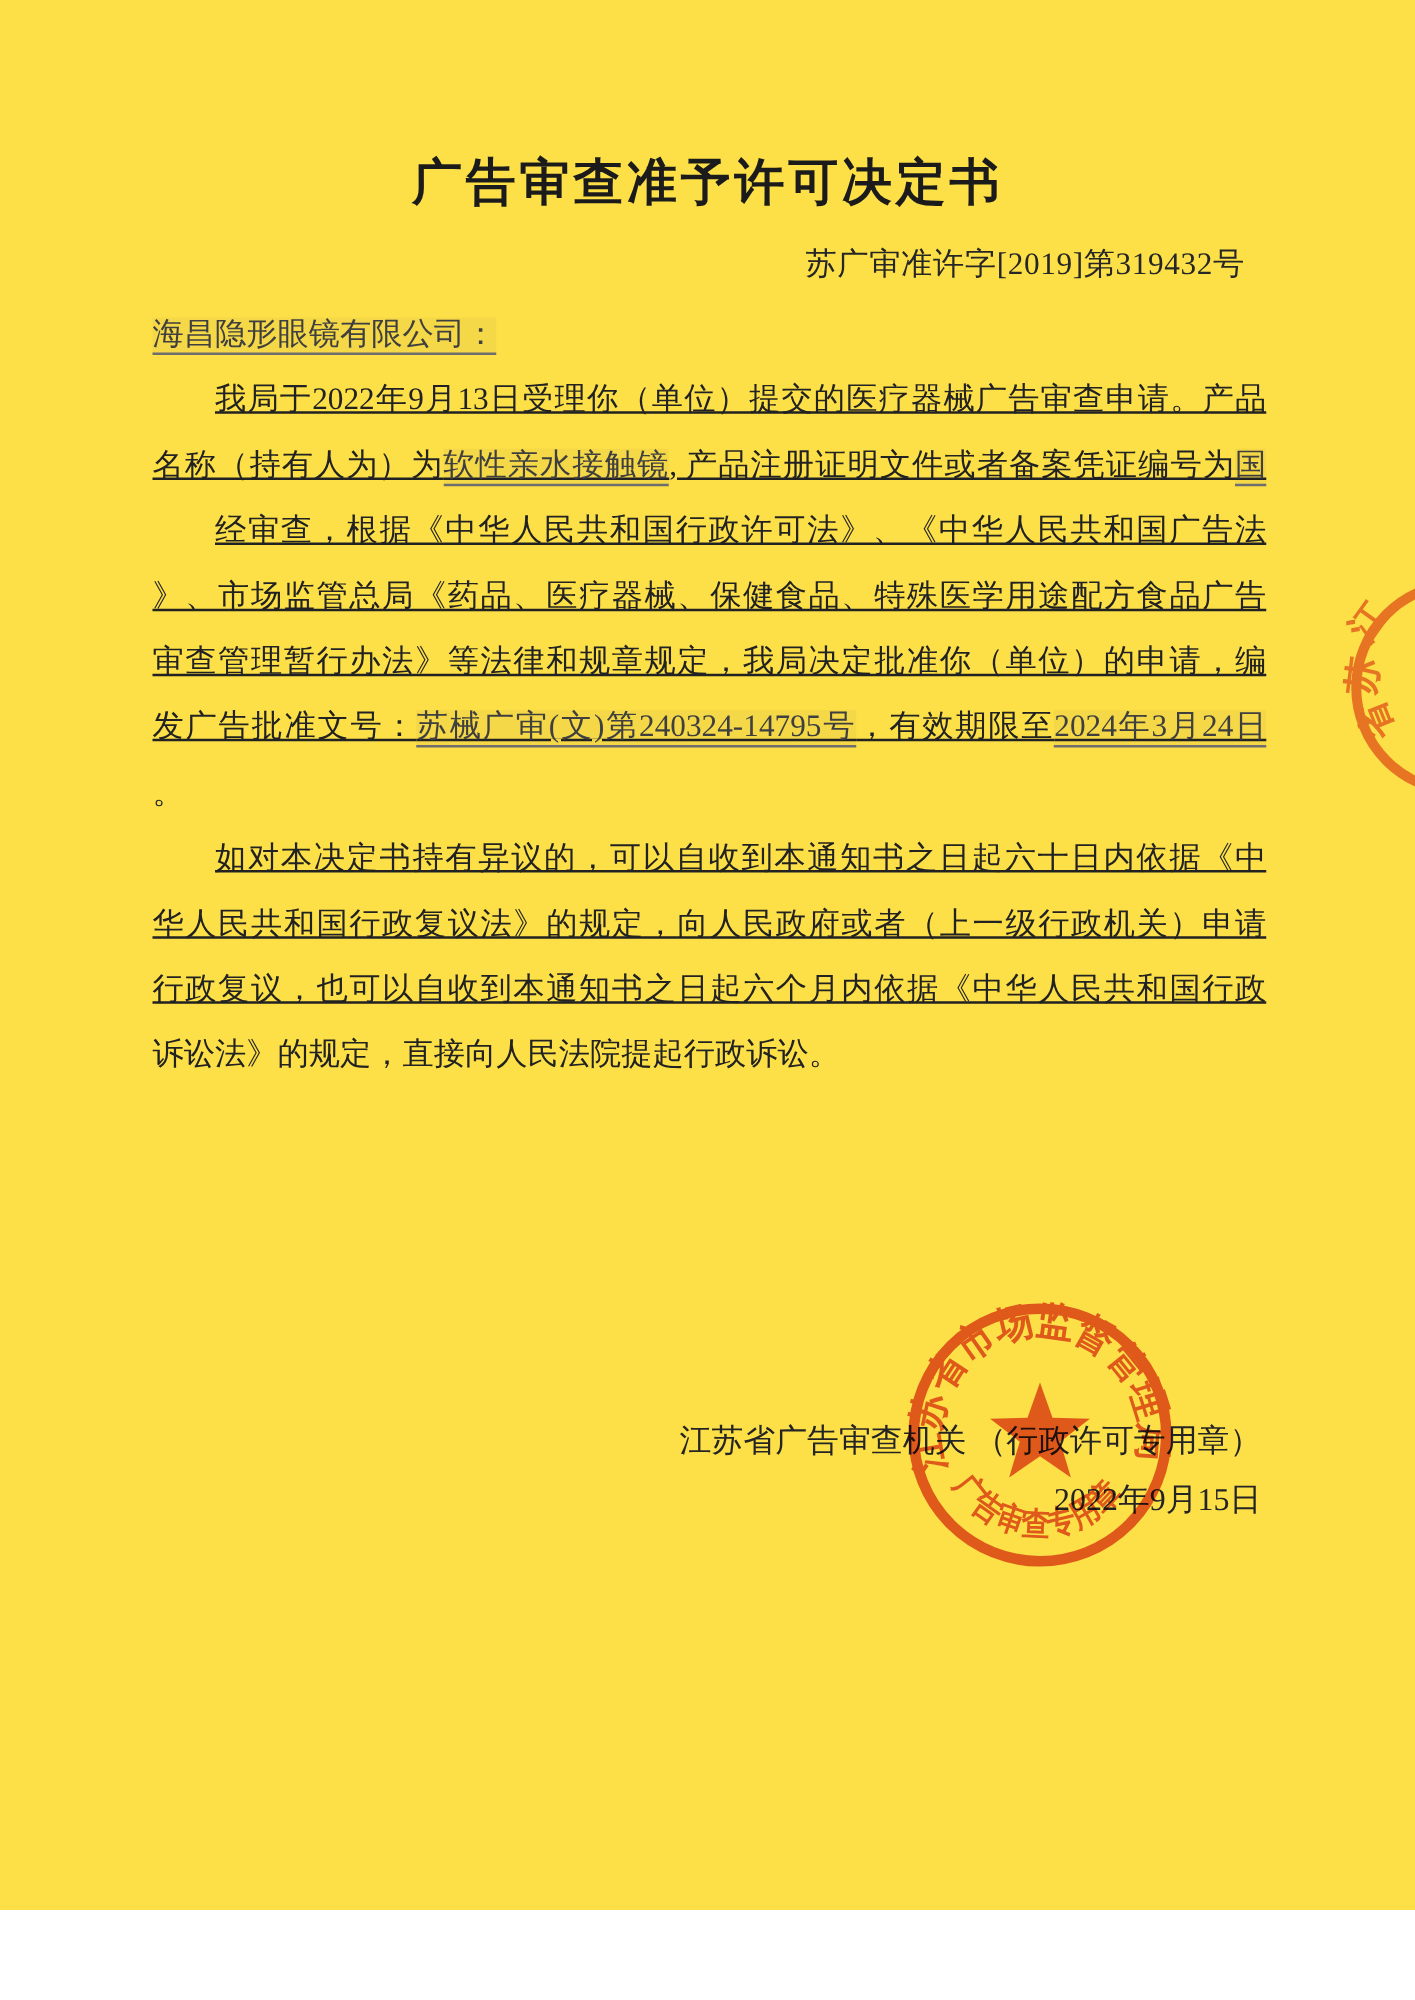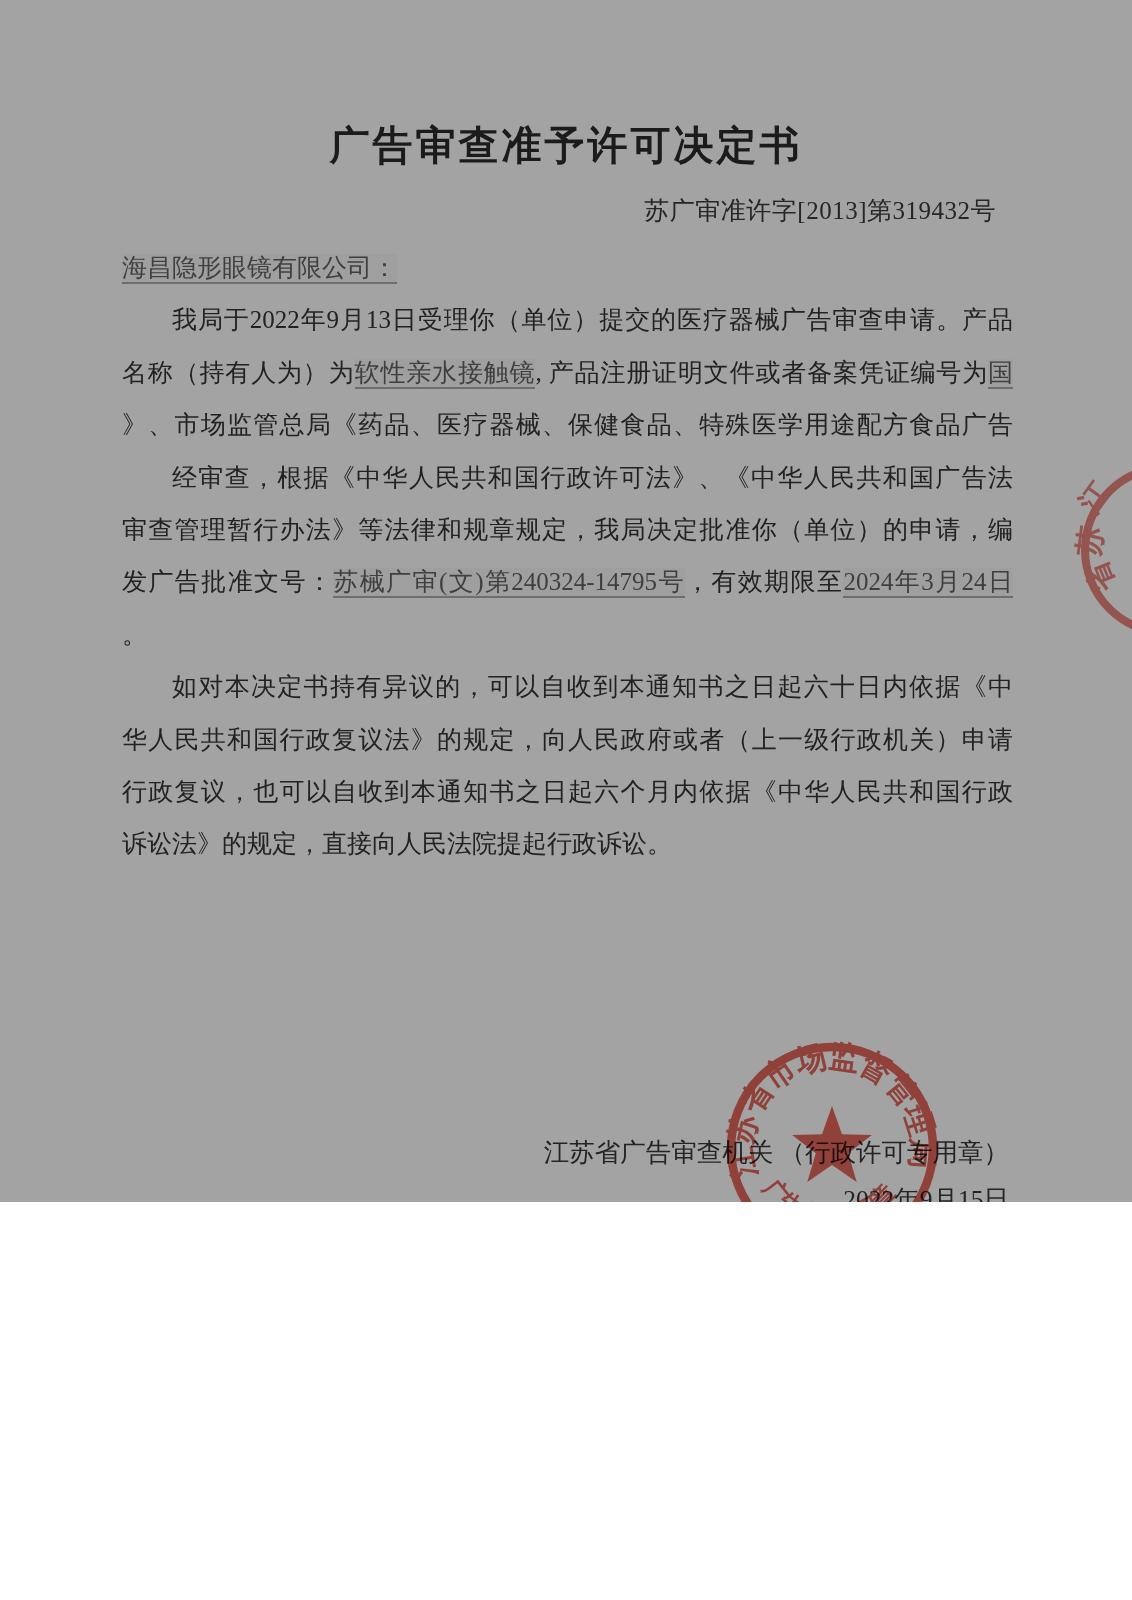--- a/index.html
+++ b/index.html
@@ -3,41 +3,41 @@
 <meta charset="utf-8">
 <style>
   html,body{margin:0;padding:0;}
   body{
     width:1132px;height:1600px;
     background:#ffffff;
     font-family:"Liberation Serif","DejaVu Serif",serif;
     overflow:hidden;
   }
   .page{
-    position:relative;width:1132px;height:1202px;
-    background:#a3a3a3;overflow:hidden;color:#232323;
+    position:relative;width:1132px;height:1528px;
+    background:#fde047;overflow:hidden;color:#232323;
   }
   .title{
     position:absolute;top:118px;left:0;width:1132px;
     margin:0;text-align:center;
     font-size:40px;font-weight:700;letter-spacing:3px;color:#1b1b1b;
   }
   .docnum{
     position:absolute;top:194px;right:136px;
     font-size:25px;color:#262626;letter-spacing:0.5px;
   }
   .body-text{
     position:absolute;left:122px;top:242px;width:891px;
     font-size:25px;color:#222;
   }
   .bline{
     height:52.4px;line-height:52.4px;
     text-align:justify;
   }
-  .bline.just{text-align-last:justify;}
+  .bline.just{text-align-last:justify;text-decoration:underline;}
   .bline.ind{text-indent:50px;}
   .fill{
     color:#3f3f3f;
     background:rgba(110,110,110,0.06);
     border-bottom:2px solid #6e6e6e;
     padding-bottom:1px;
   }
   .sig-block{
     position:absolute;top:1129px;right:123px;
     text-align:right;font-size:25.5px;color:#242424;line-height:47px;
@@ -55,28 +55,28 @@
     font-weight:700;
   }
 </style>
 </head>
 <body>
 
 <div class="page">
 
   <h1 class="title">广告审查准予许可决定书</h1>
 
-  <div class="docnum">苏广审准许字[2013]第319432号</div>
+  <div class="docnum">苏广审准许字[2019]第319432号</div>
 
   <div class="body-text">
       <div class="bline"><span class="fill">海昌隐形眼镜有限公司：</span></div>
       <div class="bline just ind"><span>我局于2022年9月13日受理你（单位）提交的医疗器械广告审查申请。产品</span></div>
       <div class="bline just"><span>名称（持有人为）为</span><span class="fill">软性亲水接触镜</span><span>, 产品注册证明文件或者备案凭证编号为</span><span class="fill">国</span></div>
+      <div class="bline just ind"><span>经审查，根据《中华人民共和国行政许可法》、《中华人民共和国广告法</span></div>
       <div class="bline just"><span>》、市场监管总局《药品、医疗器械、保健食品、特殊医学用途配方食品广告</span></div>
-      <div class="bline just ind"><span>经审查，根据《中华人民共和国行政许可法》、《中华人民共和国广告法</span></div>
       <div class="bline just"><span>审查管理暂行办法》等法律和规章规定，我局决定批准你（单位）的申请，编</span></div>
       <div class="bline just"><span>发广告批准文号：</span><span class="fill">苏械广审(文)第240324-14795号</span><span>，有效期限至</span><span class="fill">2024年3月24日</span></div>
       <div class="bline"><span>。</span></div>
       <div class="bline just ind"><span>如对本决定书持有异议的，可以自收到本通知书之日起六十日内依据《中</span></div>
       <div class="bline just"><span>华人民共和国行政复议法》的规定，向人民政府或者（上一级行政机关）申请</span></div>
       <div class="bline just"><span>行政复议，也可以自收到本通知书之日起六个月内依据《中华人民共和国行政</span></div>
       <div class="bline"><span>诉讼法》的规定，直接向人民法院提起行政诉讼。</span></div>
     </div>
 
   <div class="sig-block">

